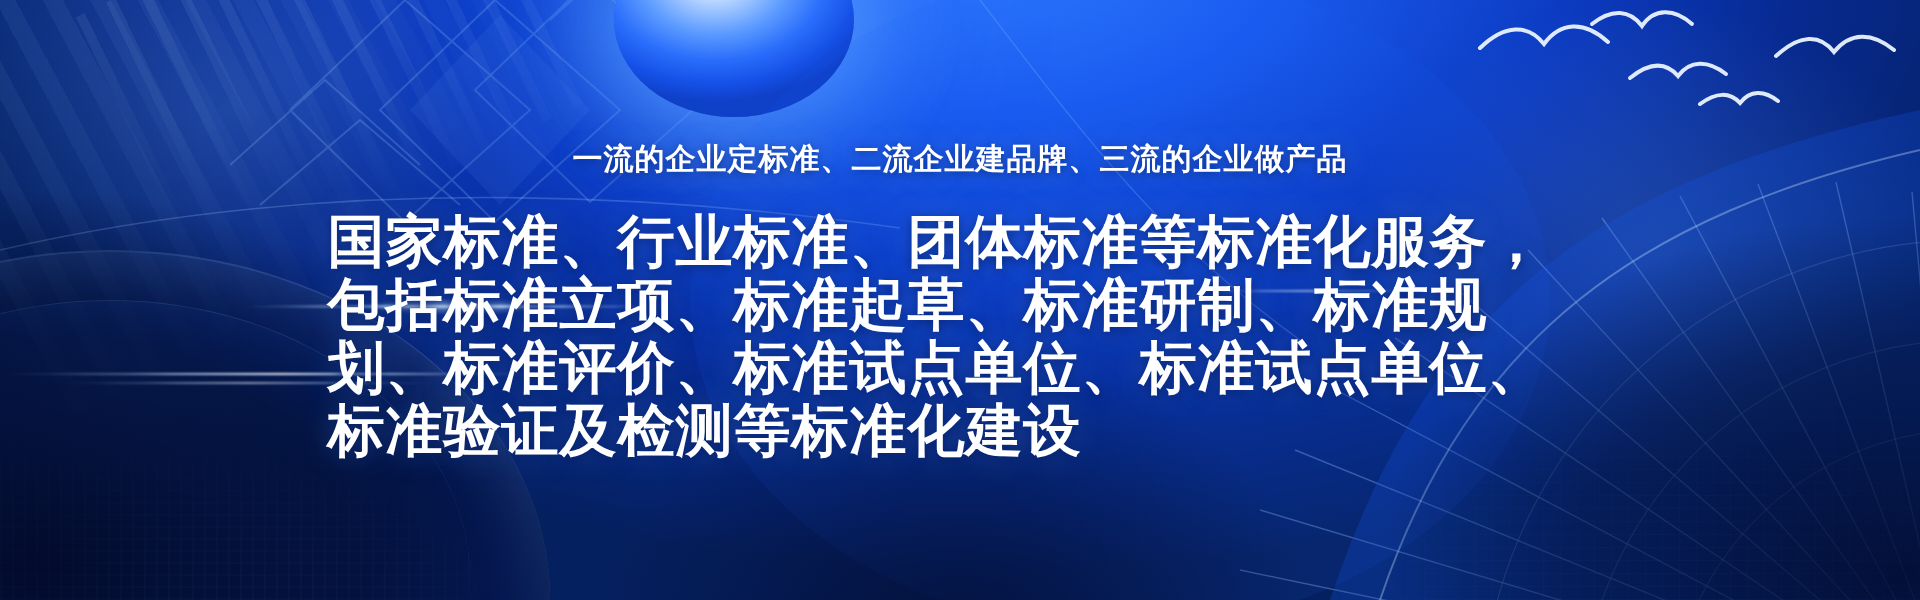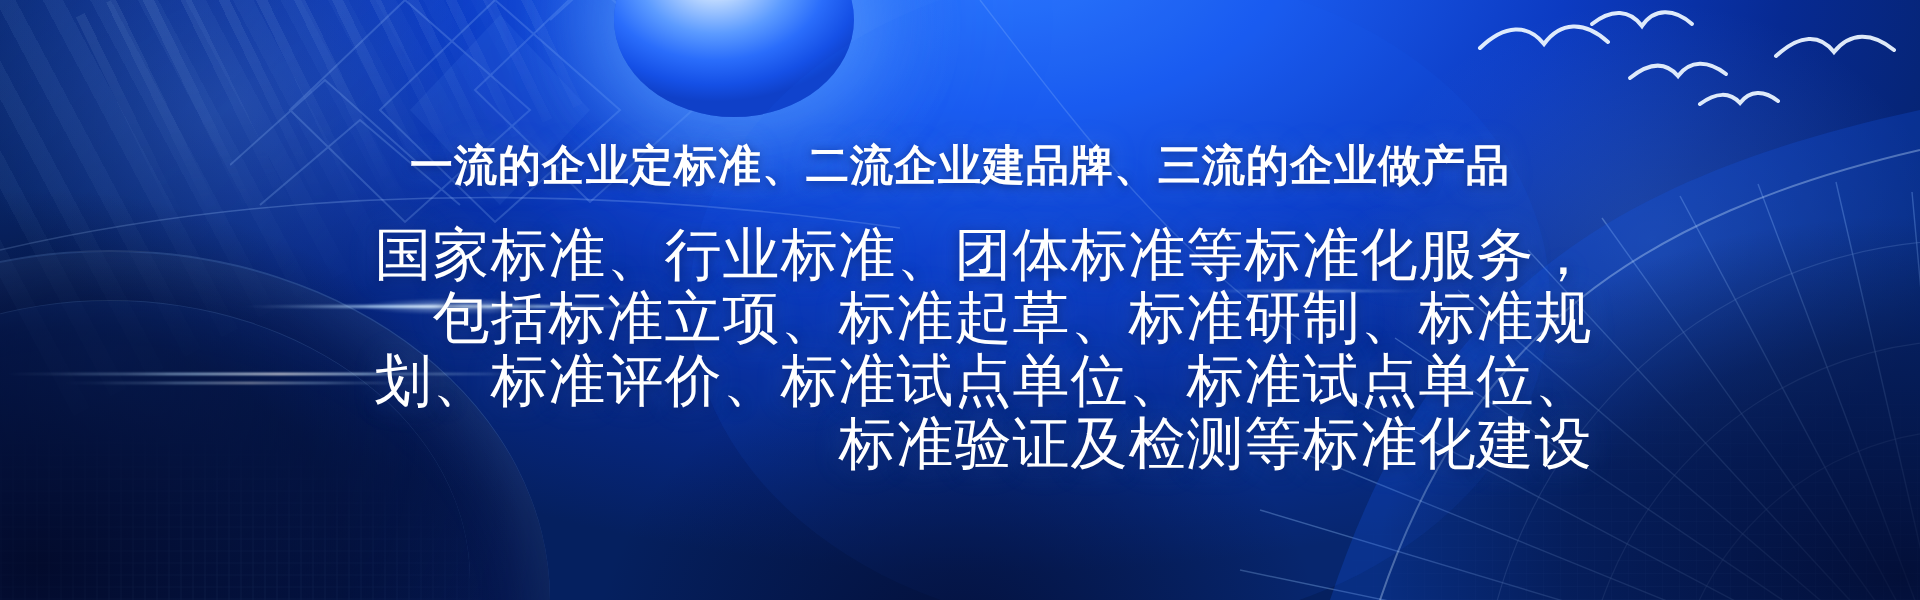--- a/index.html
+++ b/index.html
@@ -127,29 +127,29 @@
   }
 
   
   .content{
     position:absolute;left:0;top:0;width:1920px;height:600px;
     display:flex;flex-direction:column;align-items:center;
     z-index:8;
   }
   .tagline{
     margin-top:144px;
-    font-size:43px;line-height:1;font-weight:700;color:#ffffff;letter-spacing:1px;
+    font-size:30px;line-height:1;font-weight:700;color:#ffffff;letter-spacing:1px;
     text-shadow:0 2px 10px rgba(0,30,110,.75), 0 0 26px rgba(120,180,255,.35);
     white-space:nowrap;
   }
   .headline{
     margin-top:36px;
     width:1265px;
-    text-align:right;
-    font-size:57px;line-height:63px;font-weight:400;color:#ffffff;letter-spacing:1px;
+    text-align:left;
+    font-size:57px;line-height:63px;font-weight:700;color:#ffffff;letter-spacing:1px;
     text-shadow:0 3px 12px rgba(0,26,100,.80), 0 0 30px rgba(110,175,255,.30);
   }
 </style>
 </head>
 <body>
 
 <div class="banner">
 
   <div class="layer haze"></div>
 

